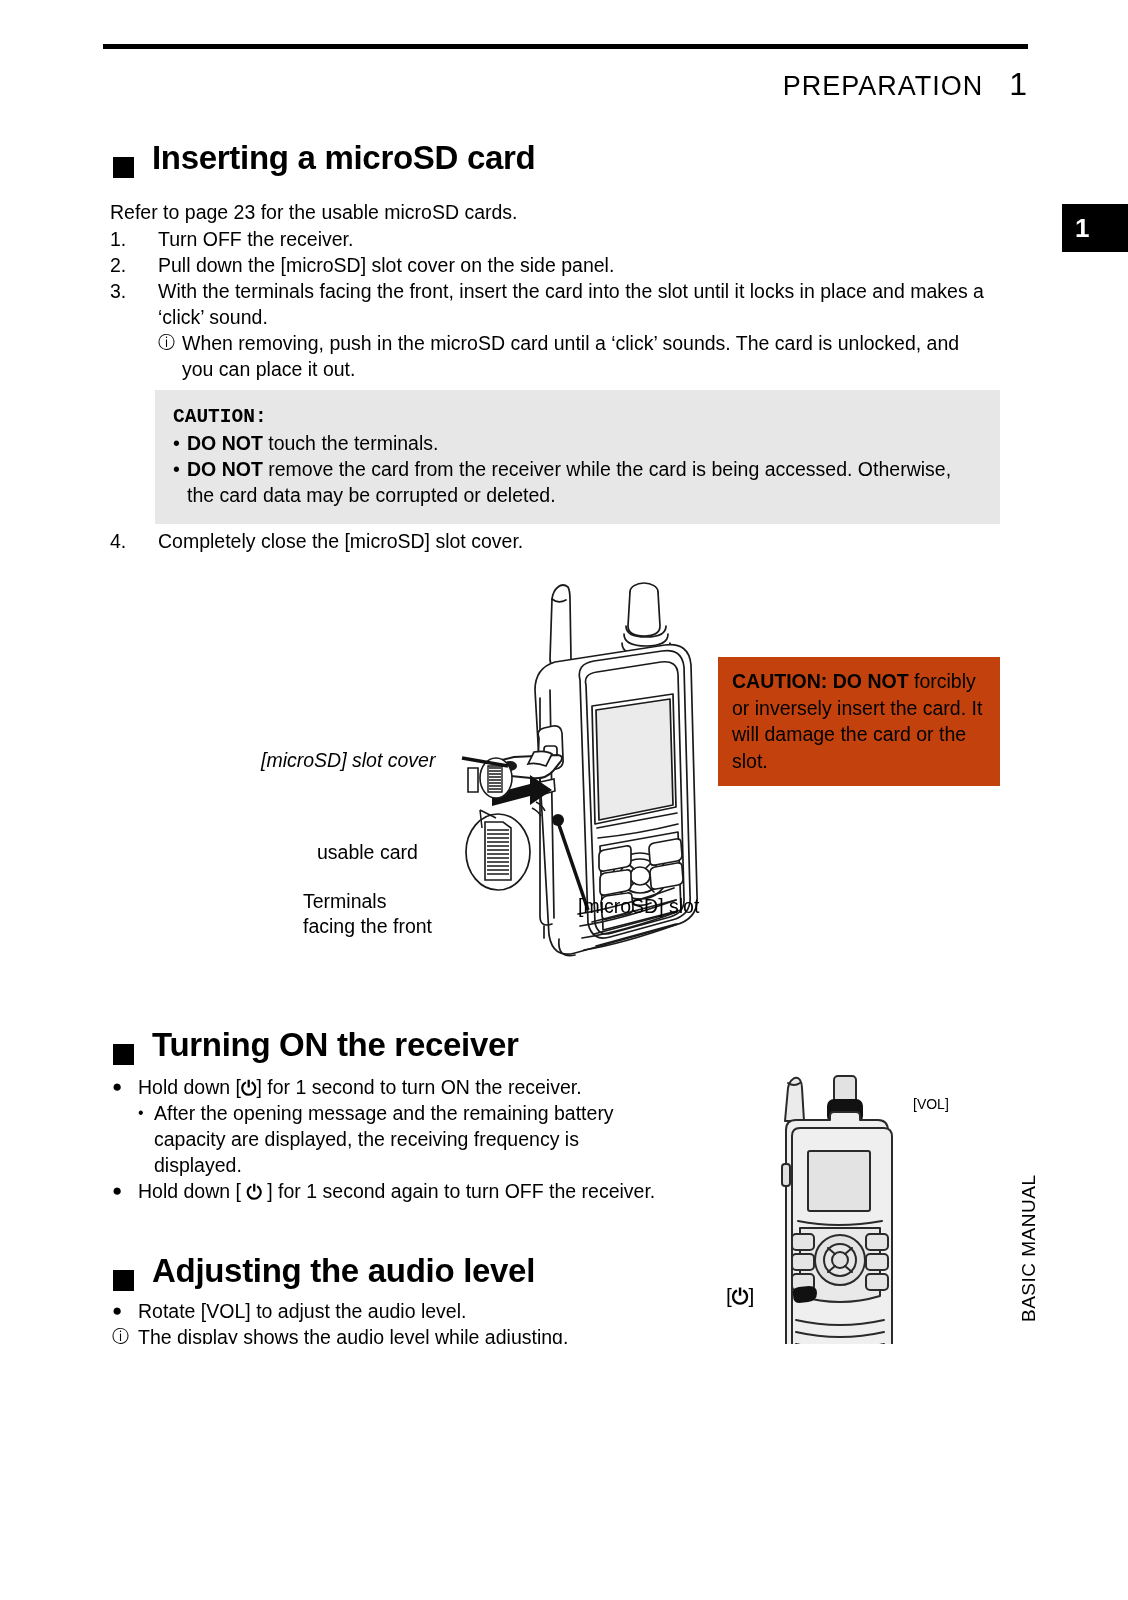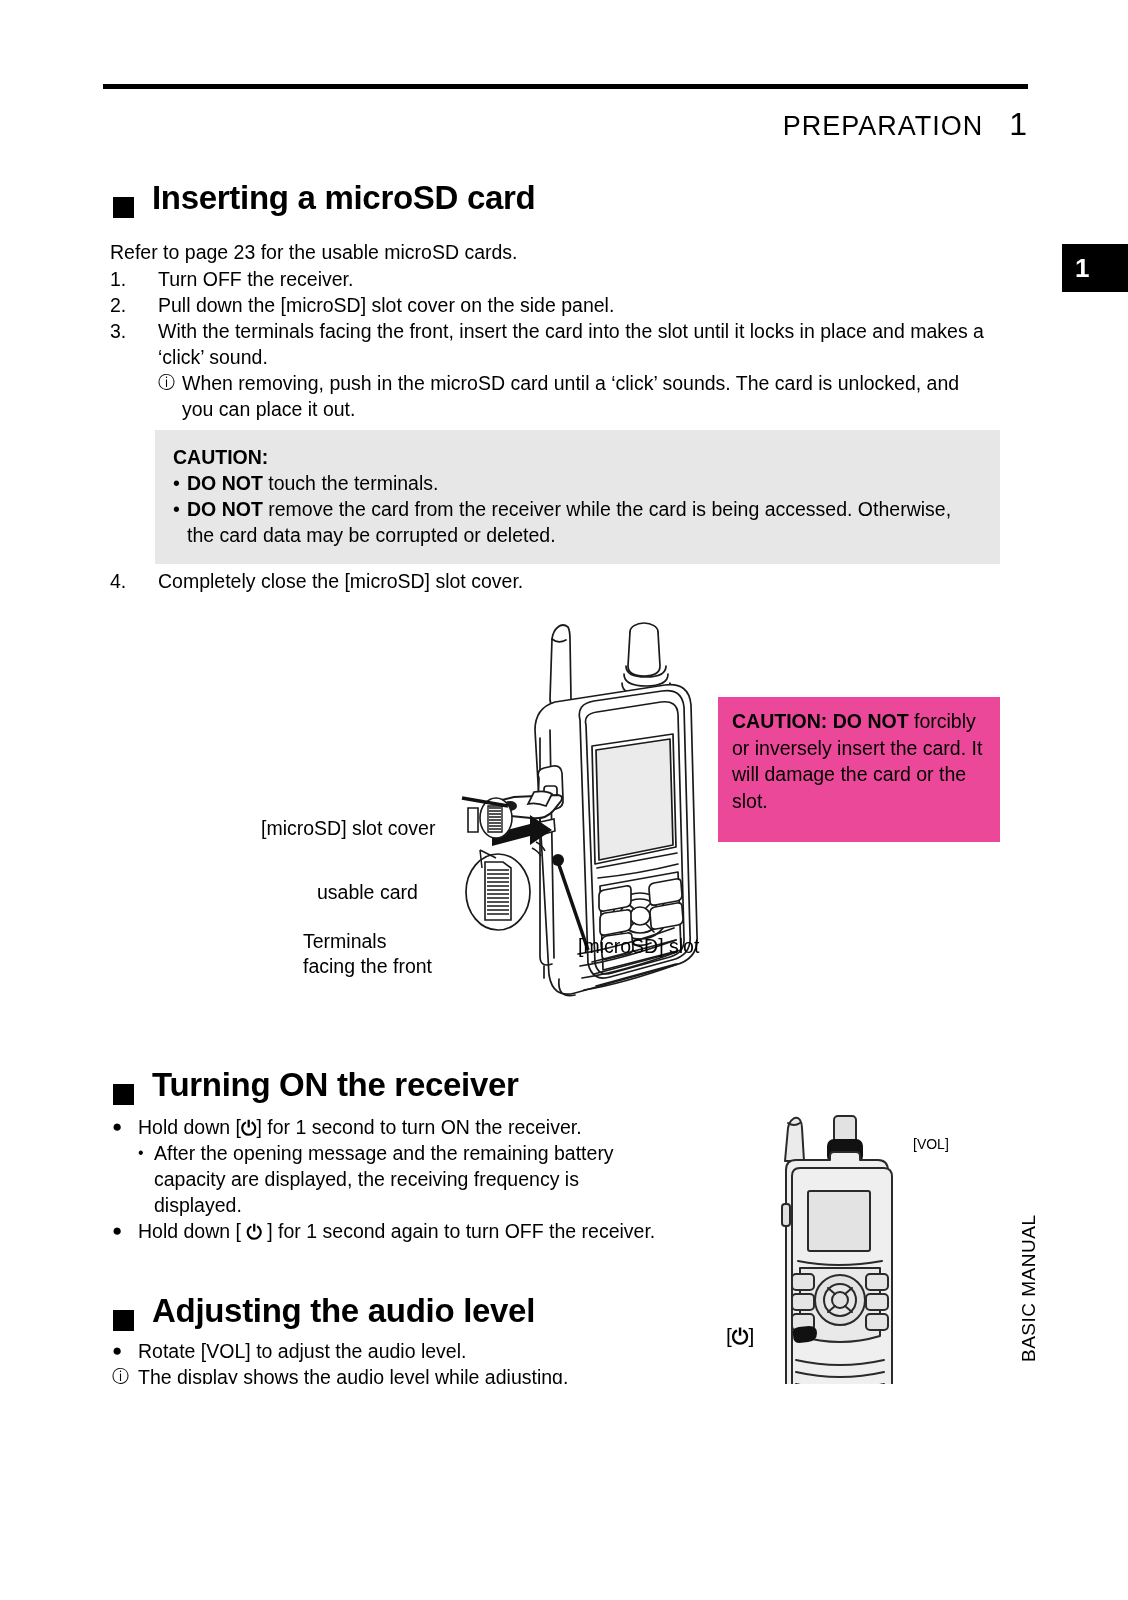--- a/index.html
+++ b/index.html
@@ -10,21 +10,20 @@
   body {
     font-family: "Liberation Sans", sans-serif;
     color: #000000;
   }
   #page {
     position: relative;
     width: 1128px;
     height: 1344px;
     overflow: hidden;
     background: #ffffff;
-    margin-top: 40px;
   }
 
   
   .header-rule {
     position: absolute;
     left: 103px;
     top: 44px;
     width: 925px;
     height: 5px;
     background: #000;
@@ -119,38 +118,38 @@
 
   
   .caution-box {
     position: absolute;
     background: #e7e7e7;
     box-sizing: border-box;
     padding: 14px 18px 16px 18px;
     font-size: 19.5px;
     line-height: 26px;
   }
-  .caution-box .ctitle { font-weight: bold; }
+  .caution-box .ctitle { font-weight: bold; font-family: Liberation Mono, monospace; }
   .caution-box .cli {
     display: flex;
     align-items: flex-start;
   }
   .caution-box .cli .dot {
     flex: 0 0 auto;
     width: 14px;
   }
   .caution-box .cli .ctext { flex: 1 1 auto; }
   .caution-box b { font-weight: bold; }
 
   
   .caution-side {
     position: absolute;
-    background: #ec4899;
+    background: #c2410c;
     box-sizing: border-box;
-    padding: 11px 14px 28px 14px;
+    padding: 11px 14px 12px 14px;
     font-size: 19.5px;
     line-height: 26.5px;
   }
   .caution-side .strong { font-weight: bold; }
 
   
   .blist { position: absolute; font-size: 19.5px; line-height: 26px; }
   .bli { display: flex; align-items: flex-start; }
   .bli .bdot {
     flex: 0 0 auto;
@@ -360,21 +359,21 @@
         <path d="M40 240 l16 8 M40 240 l2 18" stroke="#1a1a1a" stroke-width="1.5" fill="none"></path>
       </g>
 
       <path d="M22 188 L68 196" stroke="#111" stroke-width="3.5" fill="none"></path>
 
       <path d="M118 252 L148 340" stroke="#111" stroke-width="3.5" fill="none"></path>
       <circle cx="118" cy="250" r="6" fill="#111"></circle>
     </svg>
   </div>
 
-  <div class="fig-label" style="left:261px; top:776px;">[microSD] slot cover</div>
+  <div class="fig-label" style="left:261px; top:748px;font-style:italic;">[microSD] slot cover</div>
   <div class="fig-label" style="left:317px; top:840px;">usable card</div>
   <div class="fig-label" style="left:303px; top:889px;">Terminals
 facing the front</div>
   <div class="fig-label" style="left:578px; top:894px;">[microSD] slot</div>
 
   <div class="caution-side" style="left:718px; top:657px; width:282px;">
     <span class="strong">CAUTION: DO NOT</span>
     <span>forcibly or inversely insert the card. It will damage the card or the slot.</span>
   </div>
 

